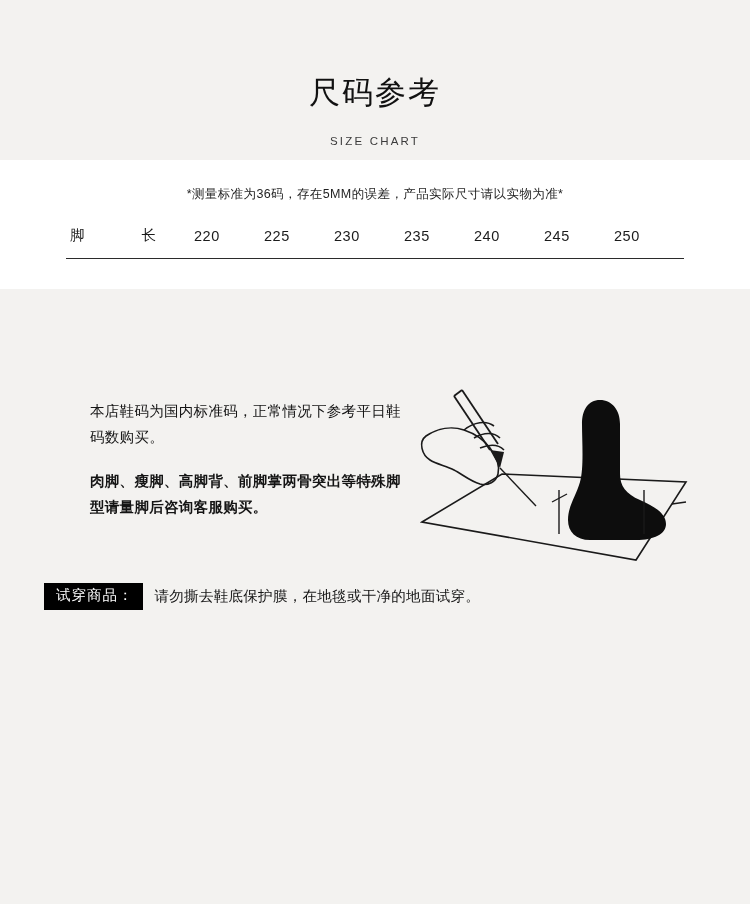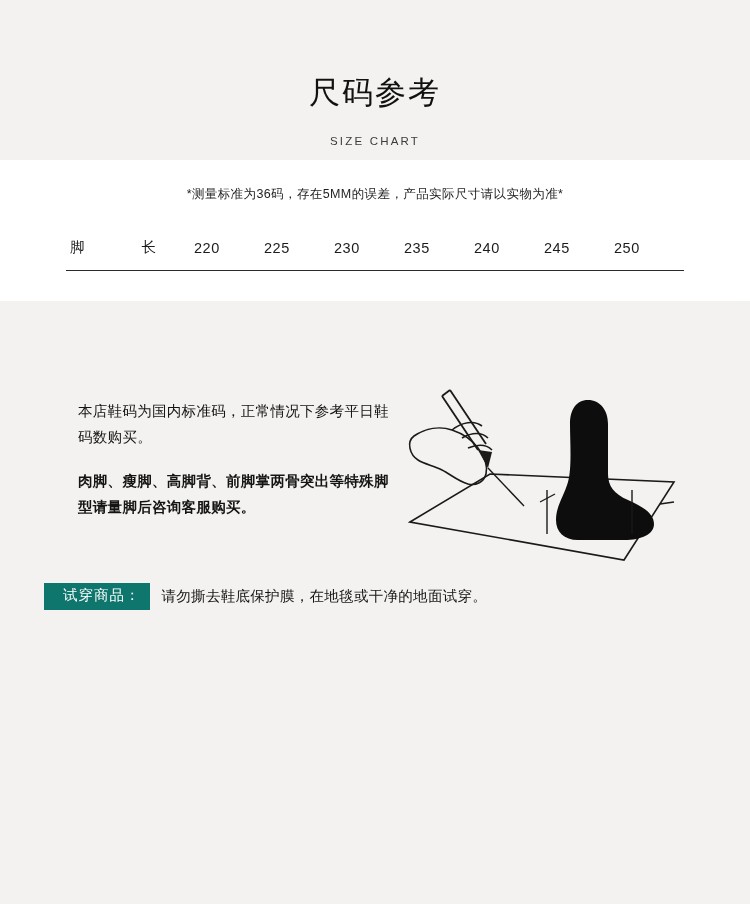--- a/index.html
+++ b/index.html
@@ -46,21 +46,21 @@
     top: 160px;
     width: 750px;
     background: #ffffff;
     padding: 26px 0 30px 0;
   }
   .note {
     text-align: center;
     font-size: 12.5px;
     color: #1f1f1f;
     letter-spacing: 0.4px;
-    margin-bottom: 24px;
+    margin-bottom: 12px;
   }
   table.size-table {
     width: 618px;
     margin: 0 auto;
     border-collapse: collapse;
     table-layout: fixed;
   }
   table.size-table td {
     text-align: left;
     font-size: 14.5px;
@@ -81,21 +81,21 @@
   .label-spread-inner {
     display: inline-block;
     width: 86px;
     display: flex;
     justify-content: space-between;
   }
 
   
   .mid {
     position: absolute;
-    left: 0;
+    left: 12px;
     top: 382px;
     width: 614px;
     height: 200px;
   }
   .para {
     position: absolute;
     left: 78px;
     top: 16px;
     width: 320px;
     font-size: 14.5px;
@@ -120,25 +120,25 @@
     top: 583px;
     width: 750px;
   }
   .tag-row {
     display: flex;
     align-items: center;
     padding-left: 44px;
     margin-bottom: 19px;
   }
   .tag {
-    background: #0f766e;
+    background: #000000;
     color: #ffffff;
     font-size: 14.5px;
     letter-spacing: 1px;
-    padding: 5px 9px 6px 19px;
+    padding: 5px 9px 6px 12px;
     white-space: nowrap;
     line-height: 1.1;
   }
   .tag-text {
     margin-left: 12px;
     font-size: 14.5px;
     color: #141414;
     letter-spacing: 0.3px;
     font-family: Liberation Mono, monospace;
   }

